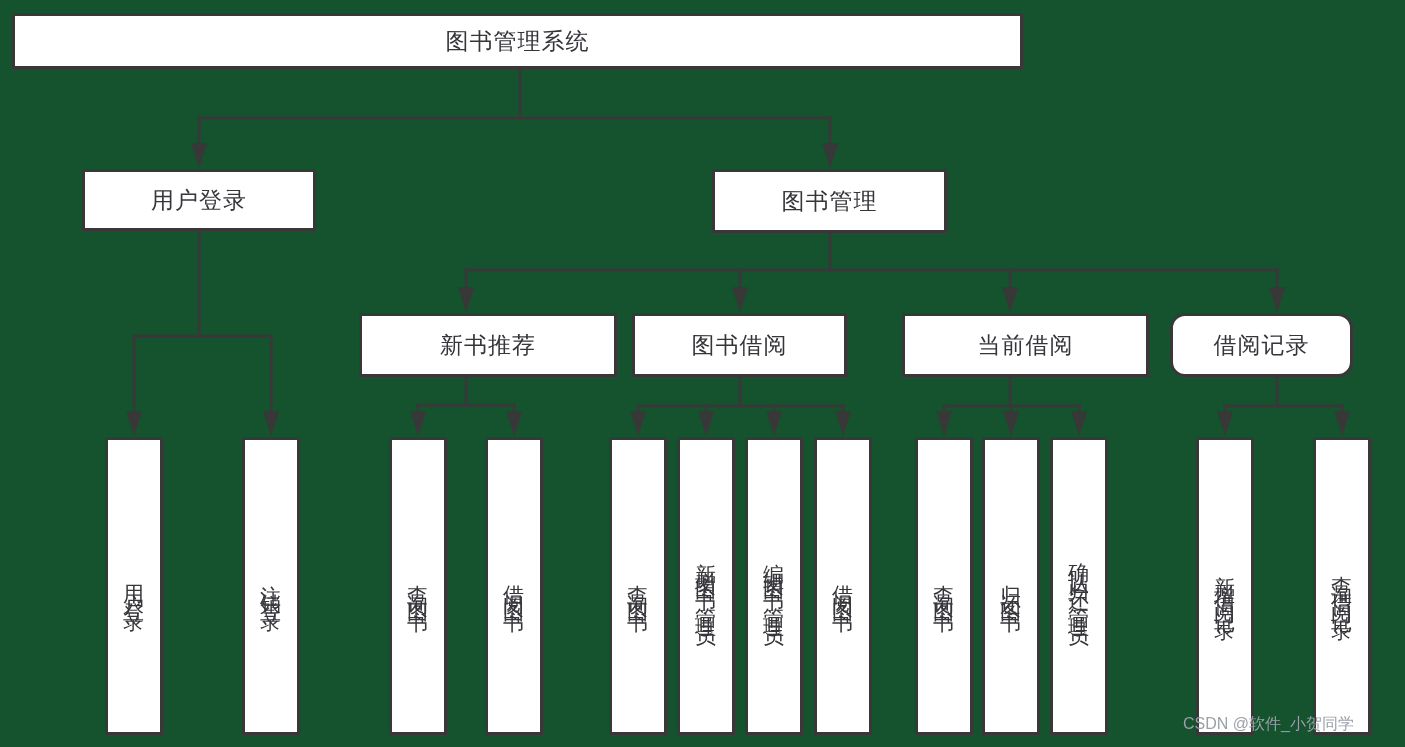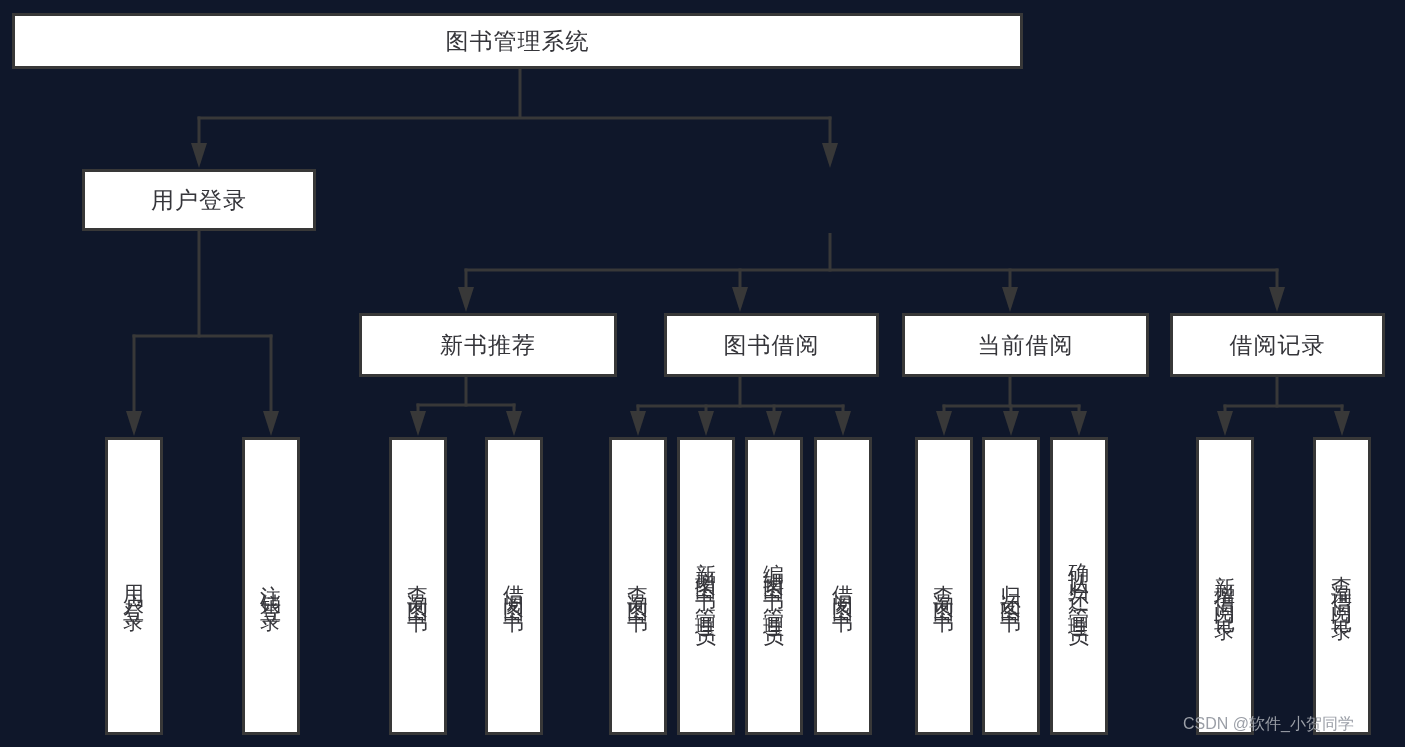--- a/index.html
+++ b/index.html
@@ -5,21 +5,21 @@
   html, body {
     margin: 0;
     padding: 0;
     background: #ffffff;
     font-family: "Liberation Sans", sans-serif;
   }
   #canvas {
     position: relative;
     width: 1405px;
     height: 747px;
-    background: #0f172a;
+    background: #14532d;
     overflow: hidden;
   }
   #connectors {
     position: absolute;
     left: 0;
     top: 0;
     z-index: 0;
   }
   .node {
     position: absolute;
@@ -122,25 +122,26 @@
       <polygon points="1071,411 1087,411 1079,436"></polygon>
     <line x1="1225" y1="404.5" x2="1225" y2="413"></line>
       <polygon points="1217,411 1233,411 1225,436"></polygon>
     <line x1="1342" y1="404.5" x2="1342" y2="413"></line>
       <polygon points="1334,411 1350,411 1342,436"></polygon>
   </svg>
 
   <div class="node h" style="left:12px; top:13px; width:1011px; height:56px;">图书管理系统</div>
 
   <div class="node h" style="left:82px; top:169px; width:234px; height:62px;">用户登录</div>
+  <div class="node h" style="left:712px; top:169px; width:235px; height:64px;">图书管理</div>
 
   <div class="node h" style="left:359px; top:313px; width:258px; height:64px;">新书推荐</div>
-  <div class="node h" style="left:632px; top:313px; width:215px; height:64px;margin-left:32px;">图书借阅</div>
+  <div class="node h" style="left:632px; top:313px; width:215px; height:64px;">图书借阅</div>
   <div class="node h" style="left:902px; top:313px; width:247px; height:64px;">当前借阅</div>
-  <div class="node h" style="left:1170px; top:313px; width:215px; height:64px;">借阅记录</div>
+  <div class="node h" style="left:1170px; top:313px; width:183px; height:64px;border-radius:15px;">借阅记录</div>
 
   <div class="node leaf" style="left:105px;">
     <span class="vtext">用户登录</span>
   </div>
   <div class="node leaf" style="left:242px;">
     <span class="vtext">注销登录</span>
   </div>
   <div class="node leaf" style="left:389px;">
     <span class="vtext">查询图书</span>
   </div>

